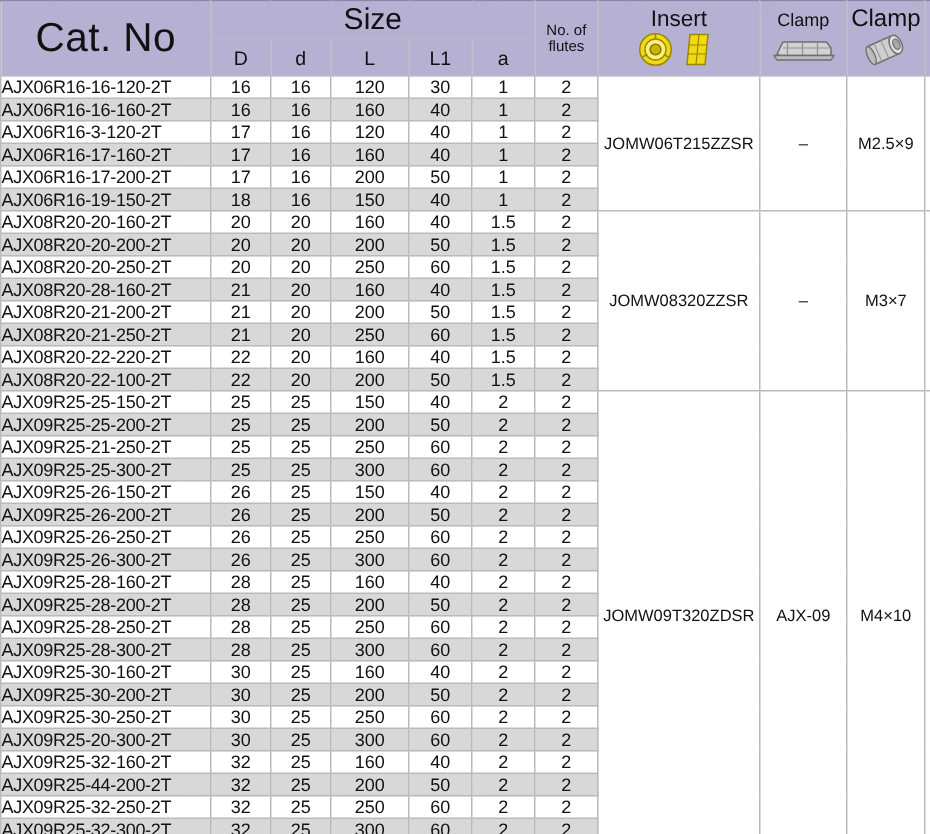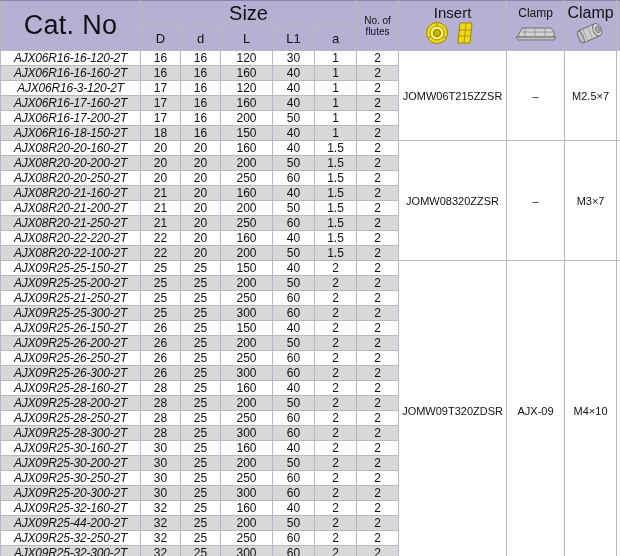--- a/index.html
+++ b/index.html
@@ -41,21 +41,21 @@
   .ic-wrap{display:flex;flex-direction:column;align-items:center;justify-content:center;height:48px;gap:0px;}
   .ic-lab{line-height:14px;}
   .lab-insert{font-size:15px;}
   .lab-clamp{font-size:12px;}
   .lab-screw{font-size:16px;}
   .ic-art{height:26px;display:flex;align-items:center;justify-content:center;}
 
   tbody td{height:14px;font-size:12px;color:#111;text-align:center;vertical-align:middle;
            line-height:14px;background:#fff;}
   tbody tr.alt td{background:#d8d8d8;}
-  tbody td.cat{text-align:center;letter-spacing:-0.2px;font-size:12px;font-style:italic;}
+  tbody td.cat{text-align:left;letter-spacing:-0.2px;font-size:12px;}
   tbody td.merge{background:#fff !important;font-size:11px;vertical-align:middle;}
   tbody tr td.grp-top{border-top:1px solid #8d8d96;}
   tbody tr:first-child td{border-top:1px solid #8d8d96;}
   tbody tr:last-child td{border-bottom:2px solid #7a7a86;}
 </style>
 </head>
 <body>
 
 <div id="sheet">
 
@@ -240,21 +240,21 @@
         <tr>
           <td class="cat">AJX06R16-16-120-2T</td>
           <td class="">16</td>
           <td class="">16</td>
           <td class="">120</td>
           <td class="">30</td>
           <td class="">1</td>
           <td class="">2</td>
           <td class="merge" rowspan="6">JOMW06T215ZZSR</td>
           <td class="merge" rowspan="6">–</td>
-          <td class="merge" rowspan="6">M2.5×7</td>
+          <td class="merge" rowspan="6">M2.5×9</td>
           <td class="merge" rowspan="6">T8</td>
         </tr>
         <tr class="alt">
           <td class="cat">AJX06R16-16-160-2T</td>
           <td class="">16</td>
           <td class="">16</td>
           <td class="">160</td>
           <td class="">40</td>
           <td class="">1</td>
           <td class="">2</td>
@@ -280,21 +280,21 @@
         <tr>
           <td class="cat">AJX06R16-17-200-2T</td>
           <td class="">17</td>
           <td class="">16</td>
           <td class="">200</td>
           <td class="">50</td>
           <td class="">1</td>
           <td class="">2</td>
         </tr>
         <tr class="alt">
-          <td class="cat">AJX06R16-18-150-2T</td>
+          <td class="cat">AJX06R16-19-150-2T</td>
           <td class="">18</td>
           <td class="">16</td>
           <td class="">150</td>
           <td class="">40</td>
           <td class="">1</td>
           <td class="">2</td>
         </tr>
         <tr>
           <td class="cat grp-top">AJX08R20-20-160-2T</td>
           <td class=" grp-top">20</td>
@@ -320,21 +320,21 @@
         <tr>
           <td class="cat">AJX08R20-20-250-2T</td>
           <td class="">20</td>
           <td class="">20</td>
           <td class="">250</td>
           <td class="">60</td>
           <td class="">1.5</td>
           <td class="">2</td>
         </tr>
         <tr class="alt">
-          <td class="cat">AJX08R20-21-160-2T</td>
+          <td class="cat">AJX08R20-28-160-2T</td>
           <td class="">21</td>
           <td class="">20</td>
           <td class="">160</td>
           <td class="">40</td>
           <td class="">1.5</td>
           <td class="">2</td>
         </tr>
         <tr>
           <td class="cat">AJX08R20-21-200-2T</td>
           <td class="">21</td>

